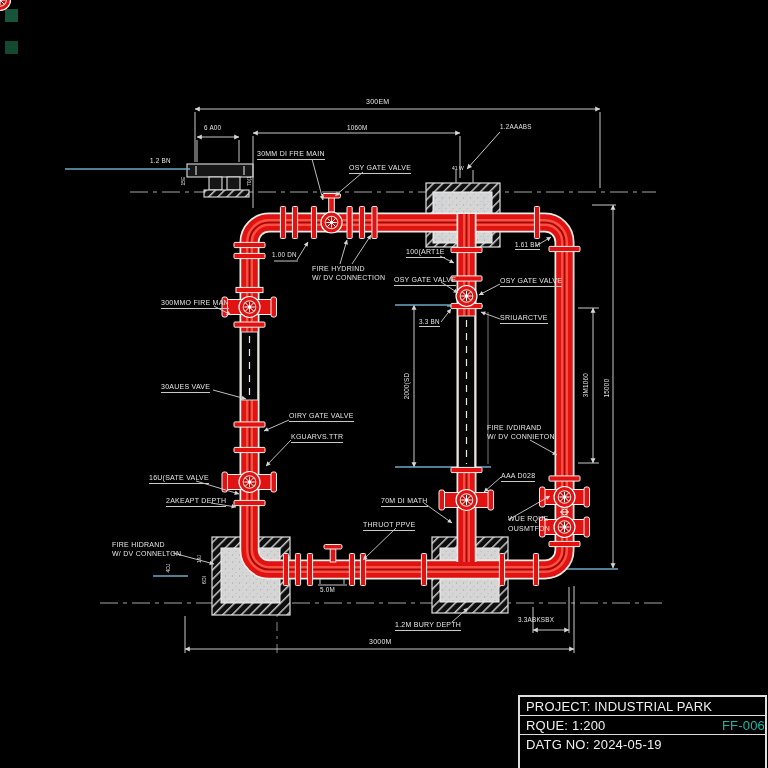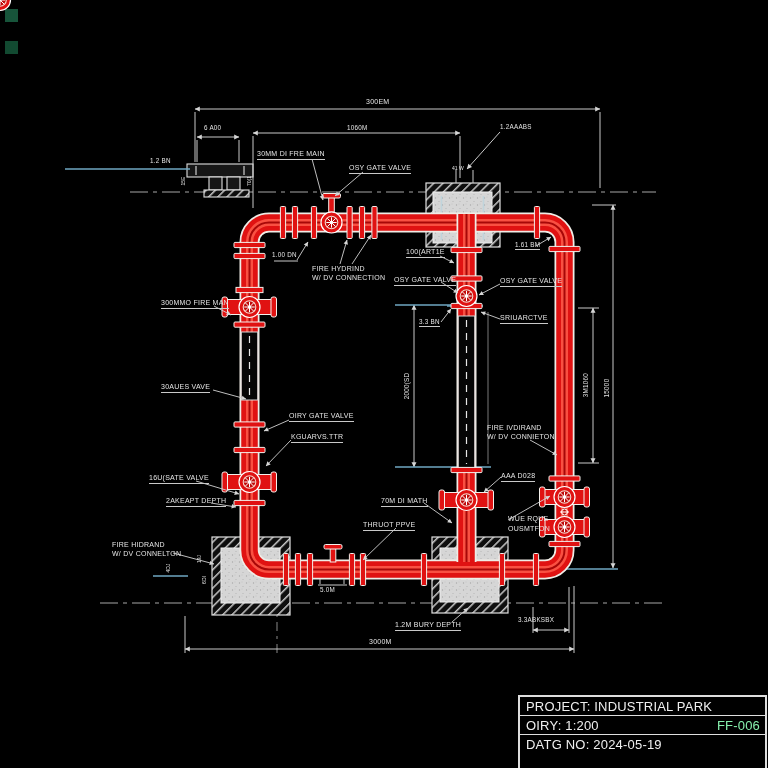--- a/index.html
+++ b/index.html
@@ -12,21 +12,21 @@
   .sm{font-size:6.3px;}
   .xs{font-size:5px;letter-spacing:0;}
   .rot{transform:translate(-50%,-50%) rotate(-90deg);transform-origin:center;}
   
   #tblock{position:absolute;left:518px;top:695px;width:245px;height:72px;
           border:2px solid #dedede;background:#000;color:#efefef;
           font-size:13px;letter-spacing:.2px;}
   .trow{height:16px;padding:1px 0 1px 6px;border-bottom:1.5px solid #dedede;
         display:flex;align-items:center;justify-content:space-between;}
   .trow:last-child{border-bottom:none;}
-  .tcode{padding-right:5px;color:#86efac;}
+  .tcode{color:#14b8a6;}
 </style>
 </head>
 <body>
 
 <div id="stage">
 
 <svg width="768" height="768" viewBox="0 0 768 768">
   <defs>
     <pattern id="hatch" width="6.5" height="6.5" patternUnits="userSpaceOnUse" patternTransform="rotate(45)">
       <rect width="6.5" height="6.5" fill="#0e0e0e"></rect>
@@ -318,21 +318,21 @@
   <div class="lbl xs rot" style="left:169px;top:568px">4DJ</div>
   <div class="lbl xs rot" style="left:200px;top:559px">19J</div>
   <div class="lbl xs rot" style="left:205px;top:580px">6DI</div>
 </div>
 
 <div id="tblock">
   <div class="trow">
     <span>PROJECT: INDUSTRIAL PARK</span>
   </div>
   <div class="trow">
-    <span>OIRY: 1:200</span>
+    <span>RQUE: 1:200</span>
     <span class="tcode">FF-006</span>
   </div>
   <div class="trow">
     <span>DATG NO: 2024-05-19</span>
   </div>
 </div>
 
 </div>
 
 </body></html>

